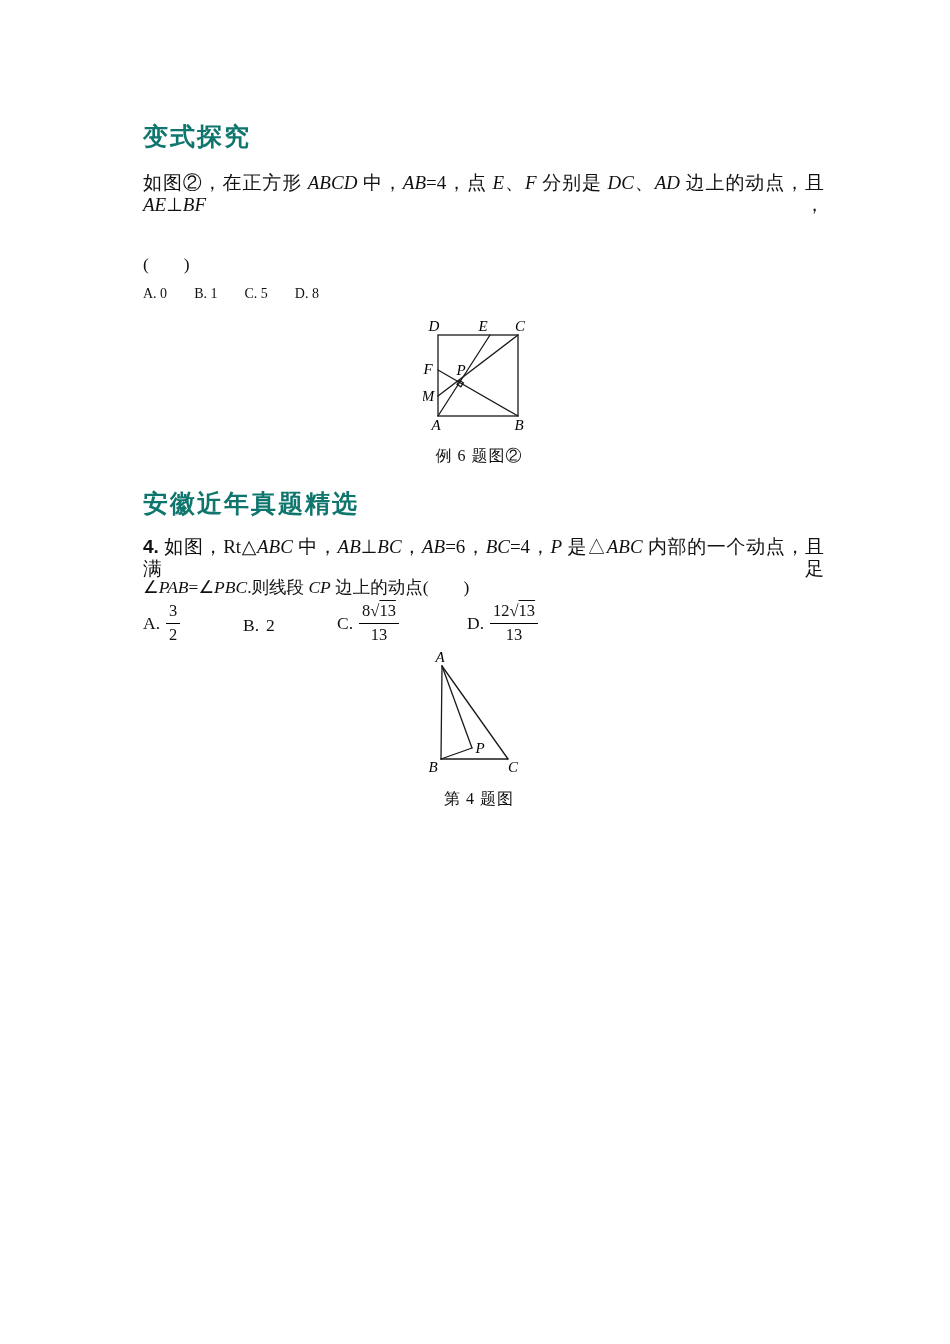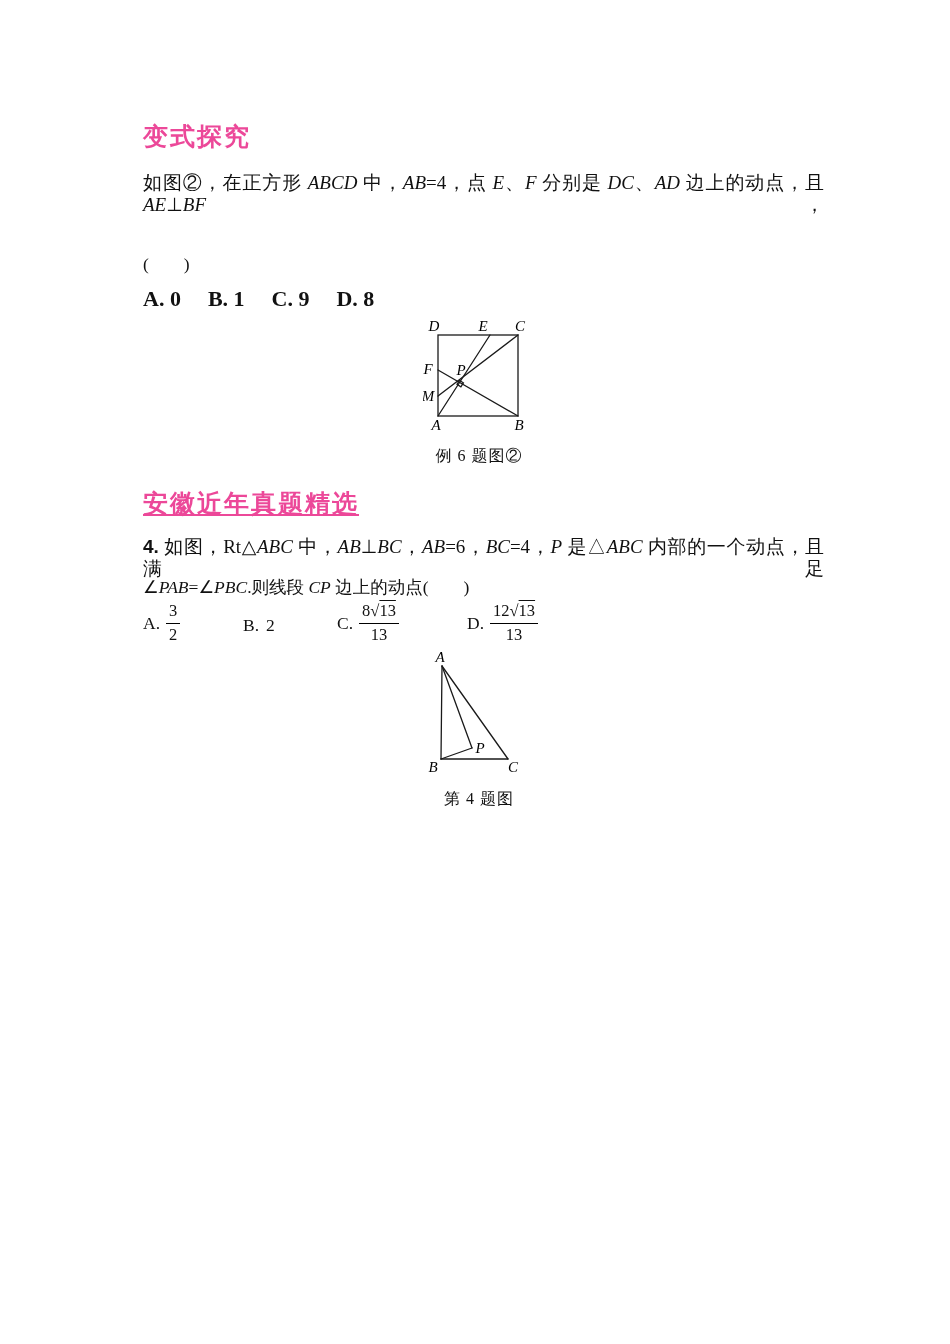--- a/index.html
+++ b/index.html
@@ -3,30 +3,30 @@
 <meta charset="utf-8">
 <style>
   html,body { margin:0; padding:0; background:#ffffff; }
   .page {
     position:relative; width:950px; height:1344px; background:#ffffff;
     color:#111; font-family:"Liberation Serif", serif; overflow:hidden;
   }
   .abs { position:absolute; }
   .heading {
     font-family:"Liberation Sans", sans-serif; font-weight:700;
-    font-size:25px; line-height:30px; letter-spacing:2px; color:#ec4899;
+    font-size:25px; line-height:30px; letter-spacing:2px; color:#0f766e;
   }
   .bodyline { font-size:17.5px; line-height:22px; white-space:nowrap; }
   .jline {
     font-size:19px; line-height:22px; width:681px;
     text-align:justify; text-align-last:justify;
   }
   .it { font-style:italic; }
   .bd { font-weight:700; font-family:"Liberation Sans", sans-serif; }
-  .choices-row { display:flex; gap:27px; font-size:22px;font-weight:bold; }
+  .choices-row { display:flex; gap:27px; font-size:14px; }
   .caption { font-size:16px; text-align:center; letter-spacing:1px; }
   .opt { position:absolute; display:flex; align-items:center; font-size:17.5px; }
   .opt .lbl { display:inline-block; }
   .opt .plain-val { margin-left:7px; }
   .frac {
     display:inline-flex; flex-direction:column; align-items:center;
     margin-left:6px; font-size:16.5px; line-height:1.15;
   }
   .frac .num { border-bottom:1.4px solid #000; padding:0 3px 2px; white-space:nowrap; }
   .frac .den { padding-top:2px; }
@@ -45,21 +45,21 @@
   <div class="abs heading" style="left:143px; top:121px;">变式探究</div>
 
   <div class="abs jline" style="left:143px; top:172px;"><span>如图②，在正方形 </span><span class="it">ABCD</span><span> 中，</span><span class="it">AB</span><span>=4，点 </span><span class="it">E</span><span>、</span><span class="it">F</span><span> 分别是 </span><span class="it">DC</span><span>、</span><span class="it">AD</span><span> 边上的动点，且 </span><span class="it">AE</span><span>⊥</span><span class="it">BF</span><span>，</span></div>
 
 
   <div class="abs bodyline" style="left:143px; top:253px;">(　　)</div>
 
   <div class="abs choices-row" style="left:143px; top:286px;">
     <span>A. 0</span>
     <span>B. 1</span>
-    <span>C. 9</span>
+    <span>C. 5</span>
     <span>D. 8</span>
   </div>
 
   <svg class="abs" style="left:423px; top:316px;" width="112" height="122" viewBox="0 0 112 122">
     <rect class="stroke" x="15" y="19" width="80" height="81"></rect>
     <line class="stroke" x1="15" y1="100" x2="67" y2="19"></line>
     <line class="stroke" x1="15" y1="54" x2="95" y2="100"></line>
     <line class="stroke" x1="15" y1="80" x2="95" y2="19"></line>
     <rect class="stroke" x="-2.3" y="-2.3" width="4.6" height="4.6" stroke-width="1" transform="translate(37.2,67.6) rotate(-57)"></rect>
     <text x="11" y="15" text-anchor="middle">D</text>
@@ -67,21 +67,21 @@
     <text x="97" y="15" text-anchor="middle">C</text>
     <text x="5" y="58" text-anchor="middle">F</text>
     <text x="38" y="59" text-anchor="middle">P</text>
     <text x="5" y="85" text-anchor="middle">M</text>
     <text x="13" y="114" text-anchor="middle">A</text>
     <text x="96" y="114" text-anchor="middle">B</text>
   </svg>
 
   <div class="abs caption" style="left:404px; top:446px; width:150px;">例 6 题图②</div>
 
-  <div class="abs heading" style="left:143px; top:488px;text-decoration:underline;">安徽近年真题精选</div>
+  <div class="abs heading" style="left:143px; top:488px;">安徽近年真题精选</div>
 
   <div class="abs jline" style="left:143px; top:536px;"><span class="bd">4.</span><span> 如图，Rt△</span><span class="it">ABC</span><span> 中，</span><span class="it">AB</span><span>⊥</span><span class="it">BC</span><span>，</span><span class="it">AB</span><span>=6，</span><span class="it">BC</span><span>=4，</span><span class="it">P</span><span> 是△</span><span class="it">ABC</span><span> 内部的一个动点，且满足</span></div>
 
   <div class="abs bodyline" style="left:143px; top:576px;"><span>∠</span><span class="it">PAB</span><span>=∠</span><span class="it">PBC</span><span>.则线段 </span><span class="it">CP</span><span> 边上的动点(　　)</span></div>
 
   <div class="opt" style="left:143px; top:602px;">
     <span class="lbl">A.</span>
     <span class="frac">
       <span class="num">3</span>
       <span class="den">2</span>

